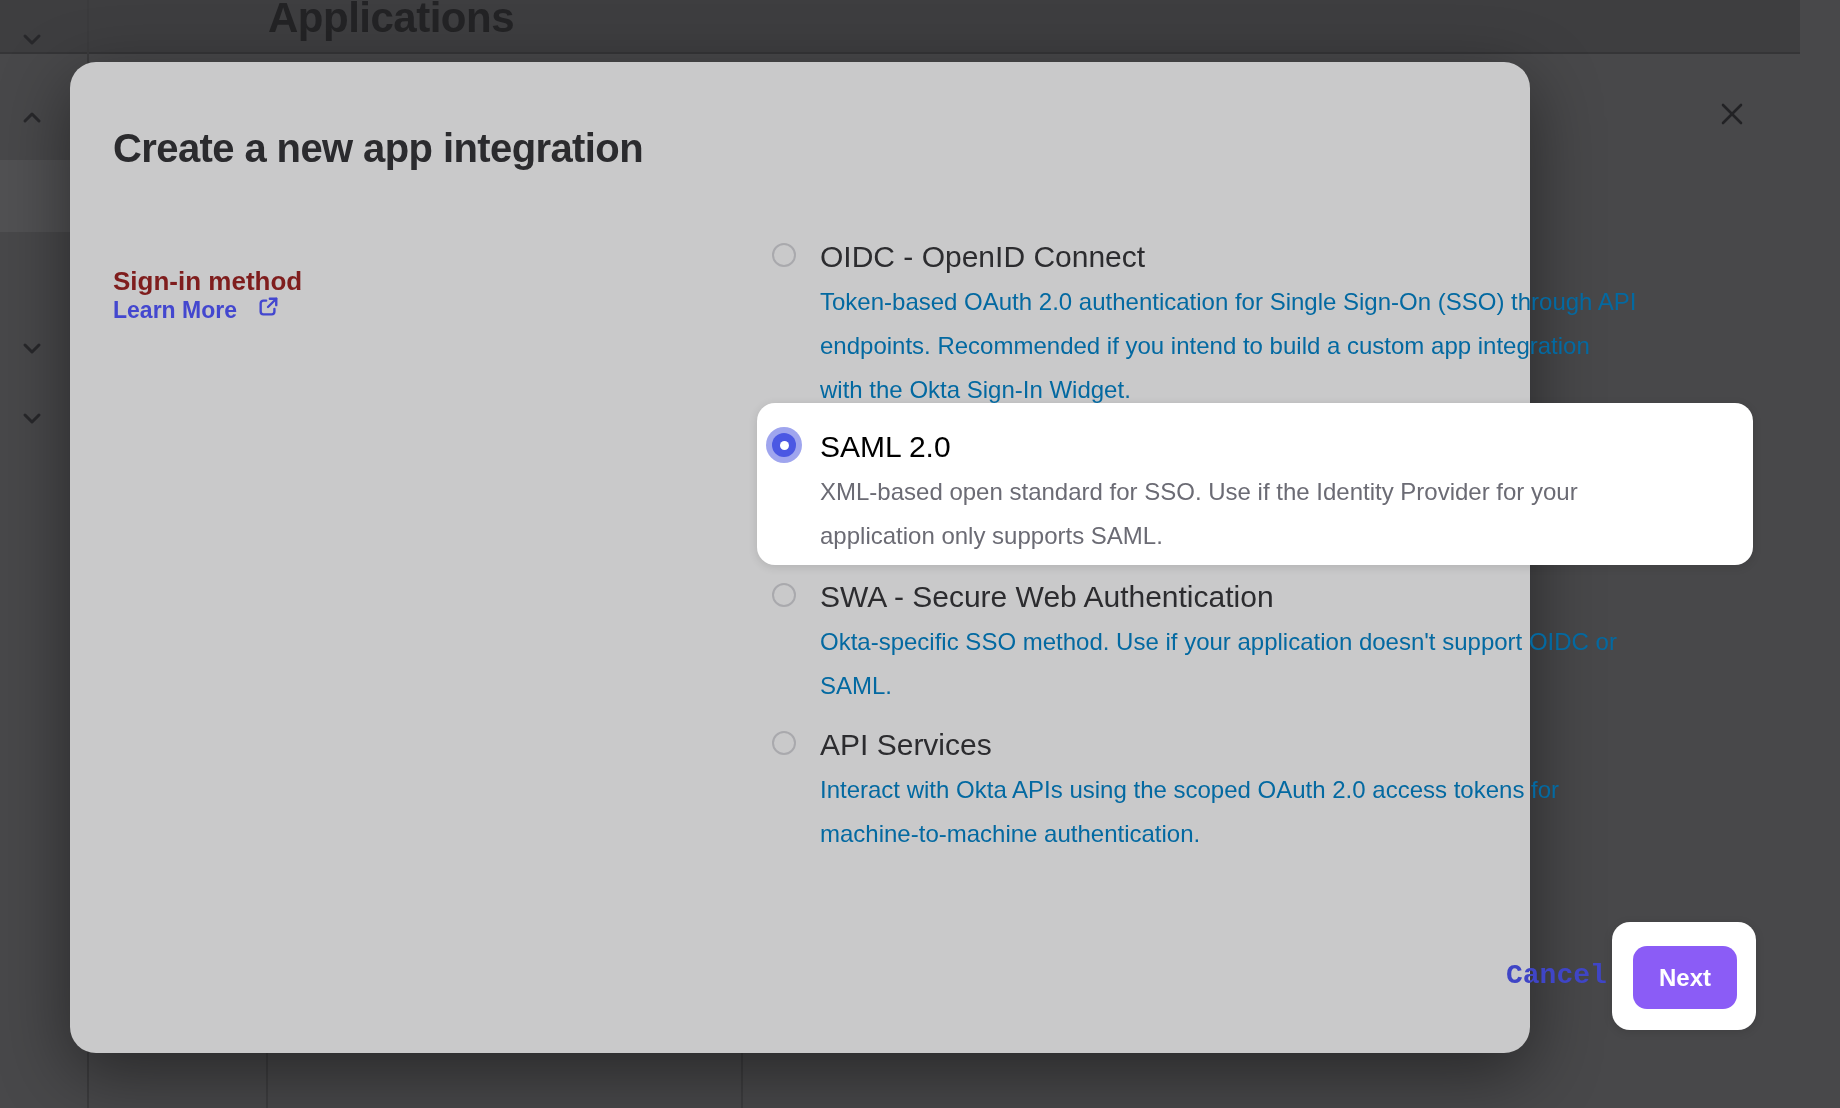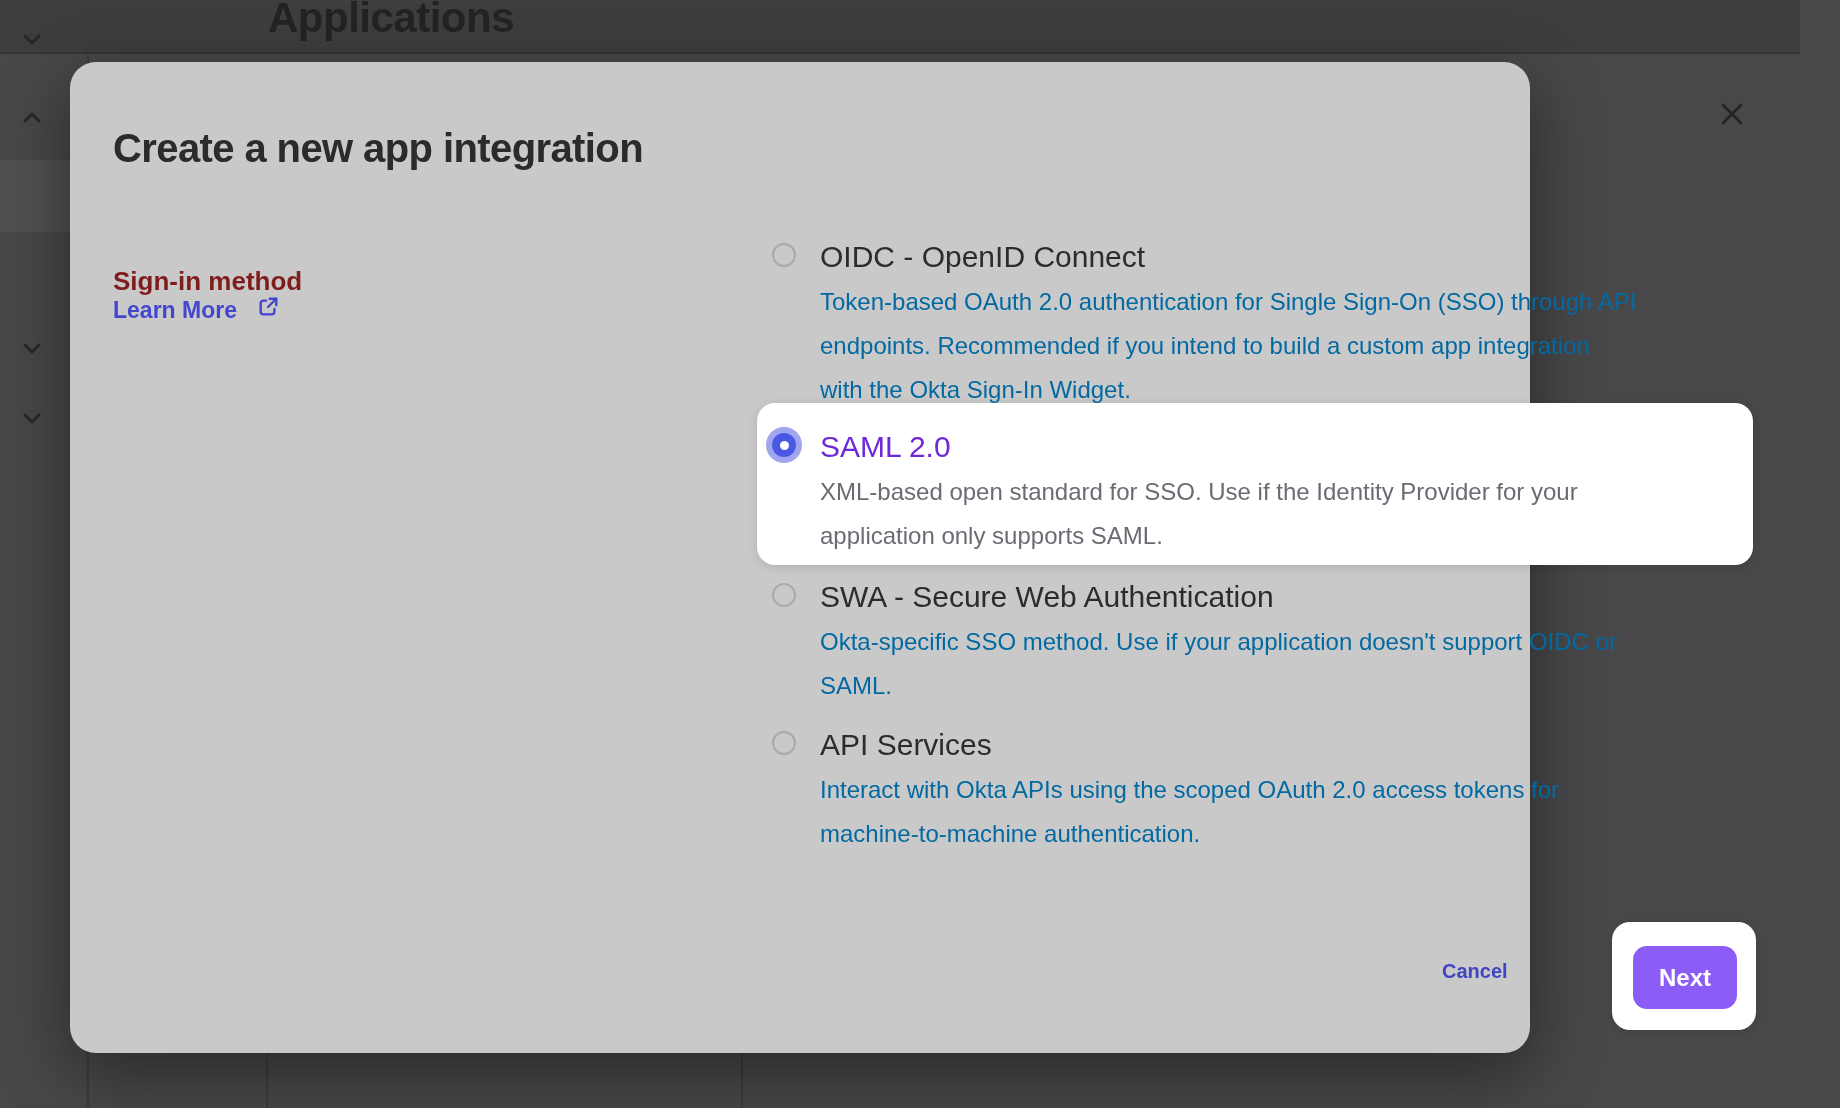--- a/index.html
+++ b/index.html
@@ -39,25 +39,25 @@
   .option { position:absolute; left:702px; width:1010px; }
   .radio { position:absolute; left:0; top:3px; width:24px; height:24px; border-radius:50%;
            border:2px solid #a9a9ad; background:transparent; cursor:pointer; }
   .radio.selected { border:none; background:#4b58e3; box-shadow:0 0 0 6px #9fa5ee; }
   .radio.selected::after { content:""; position:absolute; left:7.5px; top:7.5px;
                            width:9px; height:9px; border-radius:50%; background:#ffffff; }
   .opt-label { margin-left:48px; font-size:30px; line-height:34px; font-weight:400;
                color:#2c2c2f; cursor:pointer; display:block; }
   .opt-desc { margin-left:48px; margin-top:6px; font-size:24px; line-height:44px;
               color:#0369a1; white-space:pre-line; }
-  .option.spotlit .opt-label { color:#6d28d9; }
+  .option.spotlit .opt-label { color:#000000; }
   .option.spotlit .opt-desc { color:#6b6b74; }
 
-  .cancel-btn { position:absolute; left:1372px; top:898px; background:none; border:none;
-                font-family:Liberation Sans, sans-serif; font-size:20px; font-weight:700; color:#3f45c6; cursor:pointer; }
+  .cancel-btn { position:absolute; left:1436px; top:898px; background:none; border:none;
+                font-family:Liberation Mono, monospace; font-size:28px; font-weight:700; color:#3f45c6; cursor:pointer; }
   .next-btn { position:absolute; left:1563px; top:884px; width:104px; height:63px;
               background:#8b5cf6; border:none; border-radius:14px; color:#ffffff;
               font-family:inherit; font-size:24px; font-weight:700; cursor:pointer; }
 </style>
 </head>
 <body>
 
 <div class="screen">
 
   <div class="page-header">

